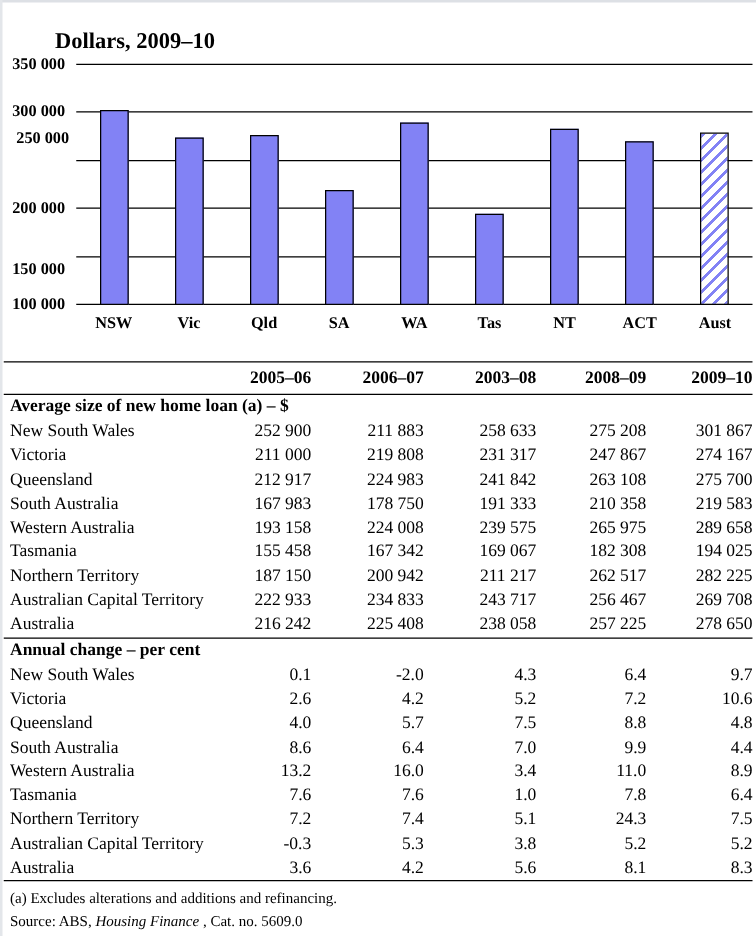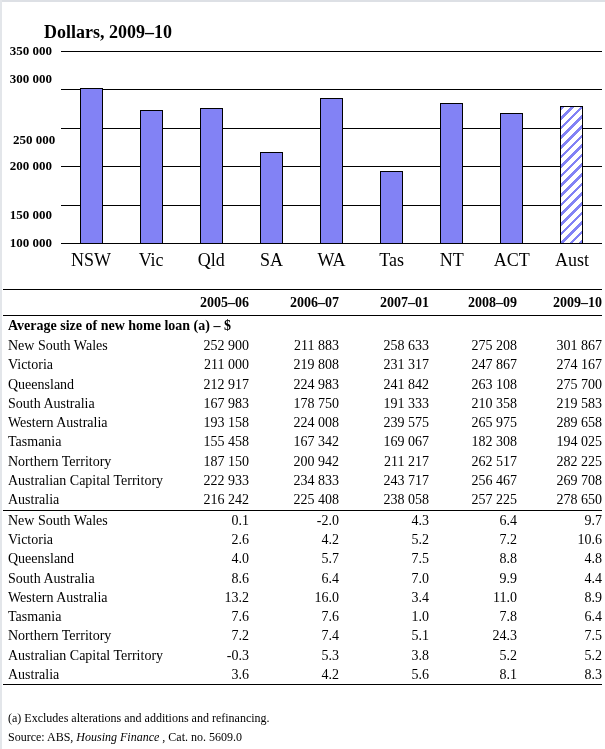--- a/index.html
+++ b/index.html
@@ -17,21 +17,21 @@
   .plot { position:absolute; left:61px; top:51px; width:541px; height:193px; }
   .gridline { position:absolute; left:0; width:100%; height:1px; background:#000; }
   .bars { position:absolute; left:0; top:0; width:100%; height:100%;
           display:flex; align-items:flex-end; }
   .bar-slot { flex:1 1 0; display:flex; justify-content:center; align-items:flex-end; height:100%; }
   .bar { width:23px; border:1px solid #000; background:var(--bar-color,#8282f5); }
   .bar.hatched { background:repeating-linear-gradient(135deg,
                   var(--bar-color,#8282f5) 0px, var(--bar-color,#8282f5) 2.6px,
                   #ffffff 2.6px, #ffffff 6.8px); }
   .xlabels { position:absolute; left:61px; top:250px; width:541px; display:flex; }
-  .xlabel-slot { flex:1 1 0; text-align:center; font-size:18px; font-weight:normal; }
+  .xlabel-slot { flex:1 1 0; text-align:center; font-size:13px; font-weight:bold; }
 
   
   .table { position:absolute; left:3px; top:289px; width:599px; font-size:14px; }
   .trow, .thead-row { display:grid; grid-template-columns:155px 91px 90px 90px 88px 85px; }
   .thead-row { height:27px; border-top:1px solid #000; border-bottom:1px solid #000;
                align-items:center; font-weight:bold; }
   .thead-row .cell, .trow .cell { text-align:right; white-space:nowrap; }
   .trow .rlabel, .thead-row .rlabel { text-align:left; padding-left:5px; white-space:nowrap; }
   .section { border-bottom:1px solid #000; }
   .section-heading { font-weight:bold; line-height:20px; height:20px; padding-left:5px; white-space:nowrap; }
@@ -47,22 +47,22 @@
 
 <div class="page">
   <div class="edge-top"></div>
   <div class="edge-left"></div>
 
   <div class="chart-title">Dollars, 2009–10</div>
   <div class="ylabels" id="ylabels">
       <div class="ylabel" style="top: 192px;">100 000</div>
       <div class="ylabel" style="top: 164px;">150 000</div>
       <div class="ylabel" style="top: 115px;">200 000</div>
-      <div class="ylabel" style="top: 89px; padding-left: 13px;">250 000</div>
-      <div class="ylabel" style="top: 28px;">300 000</div>
+      <div class="ylabel" style="top: 59px; padding-left: 13px;">250 000</div>
+      <div class="ylabel" style="top: 38px;">300 000</div>
       <div class="ylabel" style="top: 0px;">350 000</div>
     </div>
   <div class="plot" id="plot">
     <div id="gridlines">
         <div class="gridline" style="top: 192px;"></div>
         <div class="gridline" style="top: 154px;"></div>
         <div class="gridline" style="top: 115px;"></div>
         <div class="gridline" style="top: 77px;"></div>
         <div class="gridline" style="top: 38px;"></div>
         <div class="gridline" style="top: 0px;"></div>
@@ -107,21 +107,21 @@
       <div class="xlabel-slot">NT</div>
       <div class="xlabel-slot">ACT</div>
       <div class="xlabel-slot">Aust</div>
     </div>
 
   <div class="table">
     <div class="thead-row" id="thead">
         <div class="rlabel"></div>
         <div class="cell">2005–06</div>
         <div class="cell">2006–07</div>
-        <div class="cell">2007–01</div>
+        <div class="cell">2003–08</div>
         <div class="cell">2008–09</div>
         <div class="cell">2009–10</div>
       </div>
     <div id="sections">
         <div class="section">
           <div class="section-heading">Average size of new home loan (a) – $</div>
           <div class="trow">
             <div class="rlabel">New South Wales</div>
             <div class="cell">252 900</div>
             <div class="cell">211 883</div>
@@ -188,20 +188,21 @@
           <div class="trow">
             <div class="rlabel">Australia</div>
             <div class="cell">216 242</div>
             <div class="cell">225 408</div>
             <div class="cell">238 058</div>
             <div class="cell">257 225</div>
             <div class="cell">278 650</div>
           </div>
         </div>
         <div class="section">
+          <div class="section-heading">Annual change – per cent</div>
           <div class="trow">
             <div class="rlabel">New South Wales</div>
             <div class="cell">0.1</div>
             <div class="cell">-2.0</div>
             <div class="cell">4.3</div>
             <div class="cell">6.4</div>
             <div class="cell">9.7</div>
           </div>
           <div class="trow">
             <div class="rlabel">Victoria</div>

